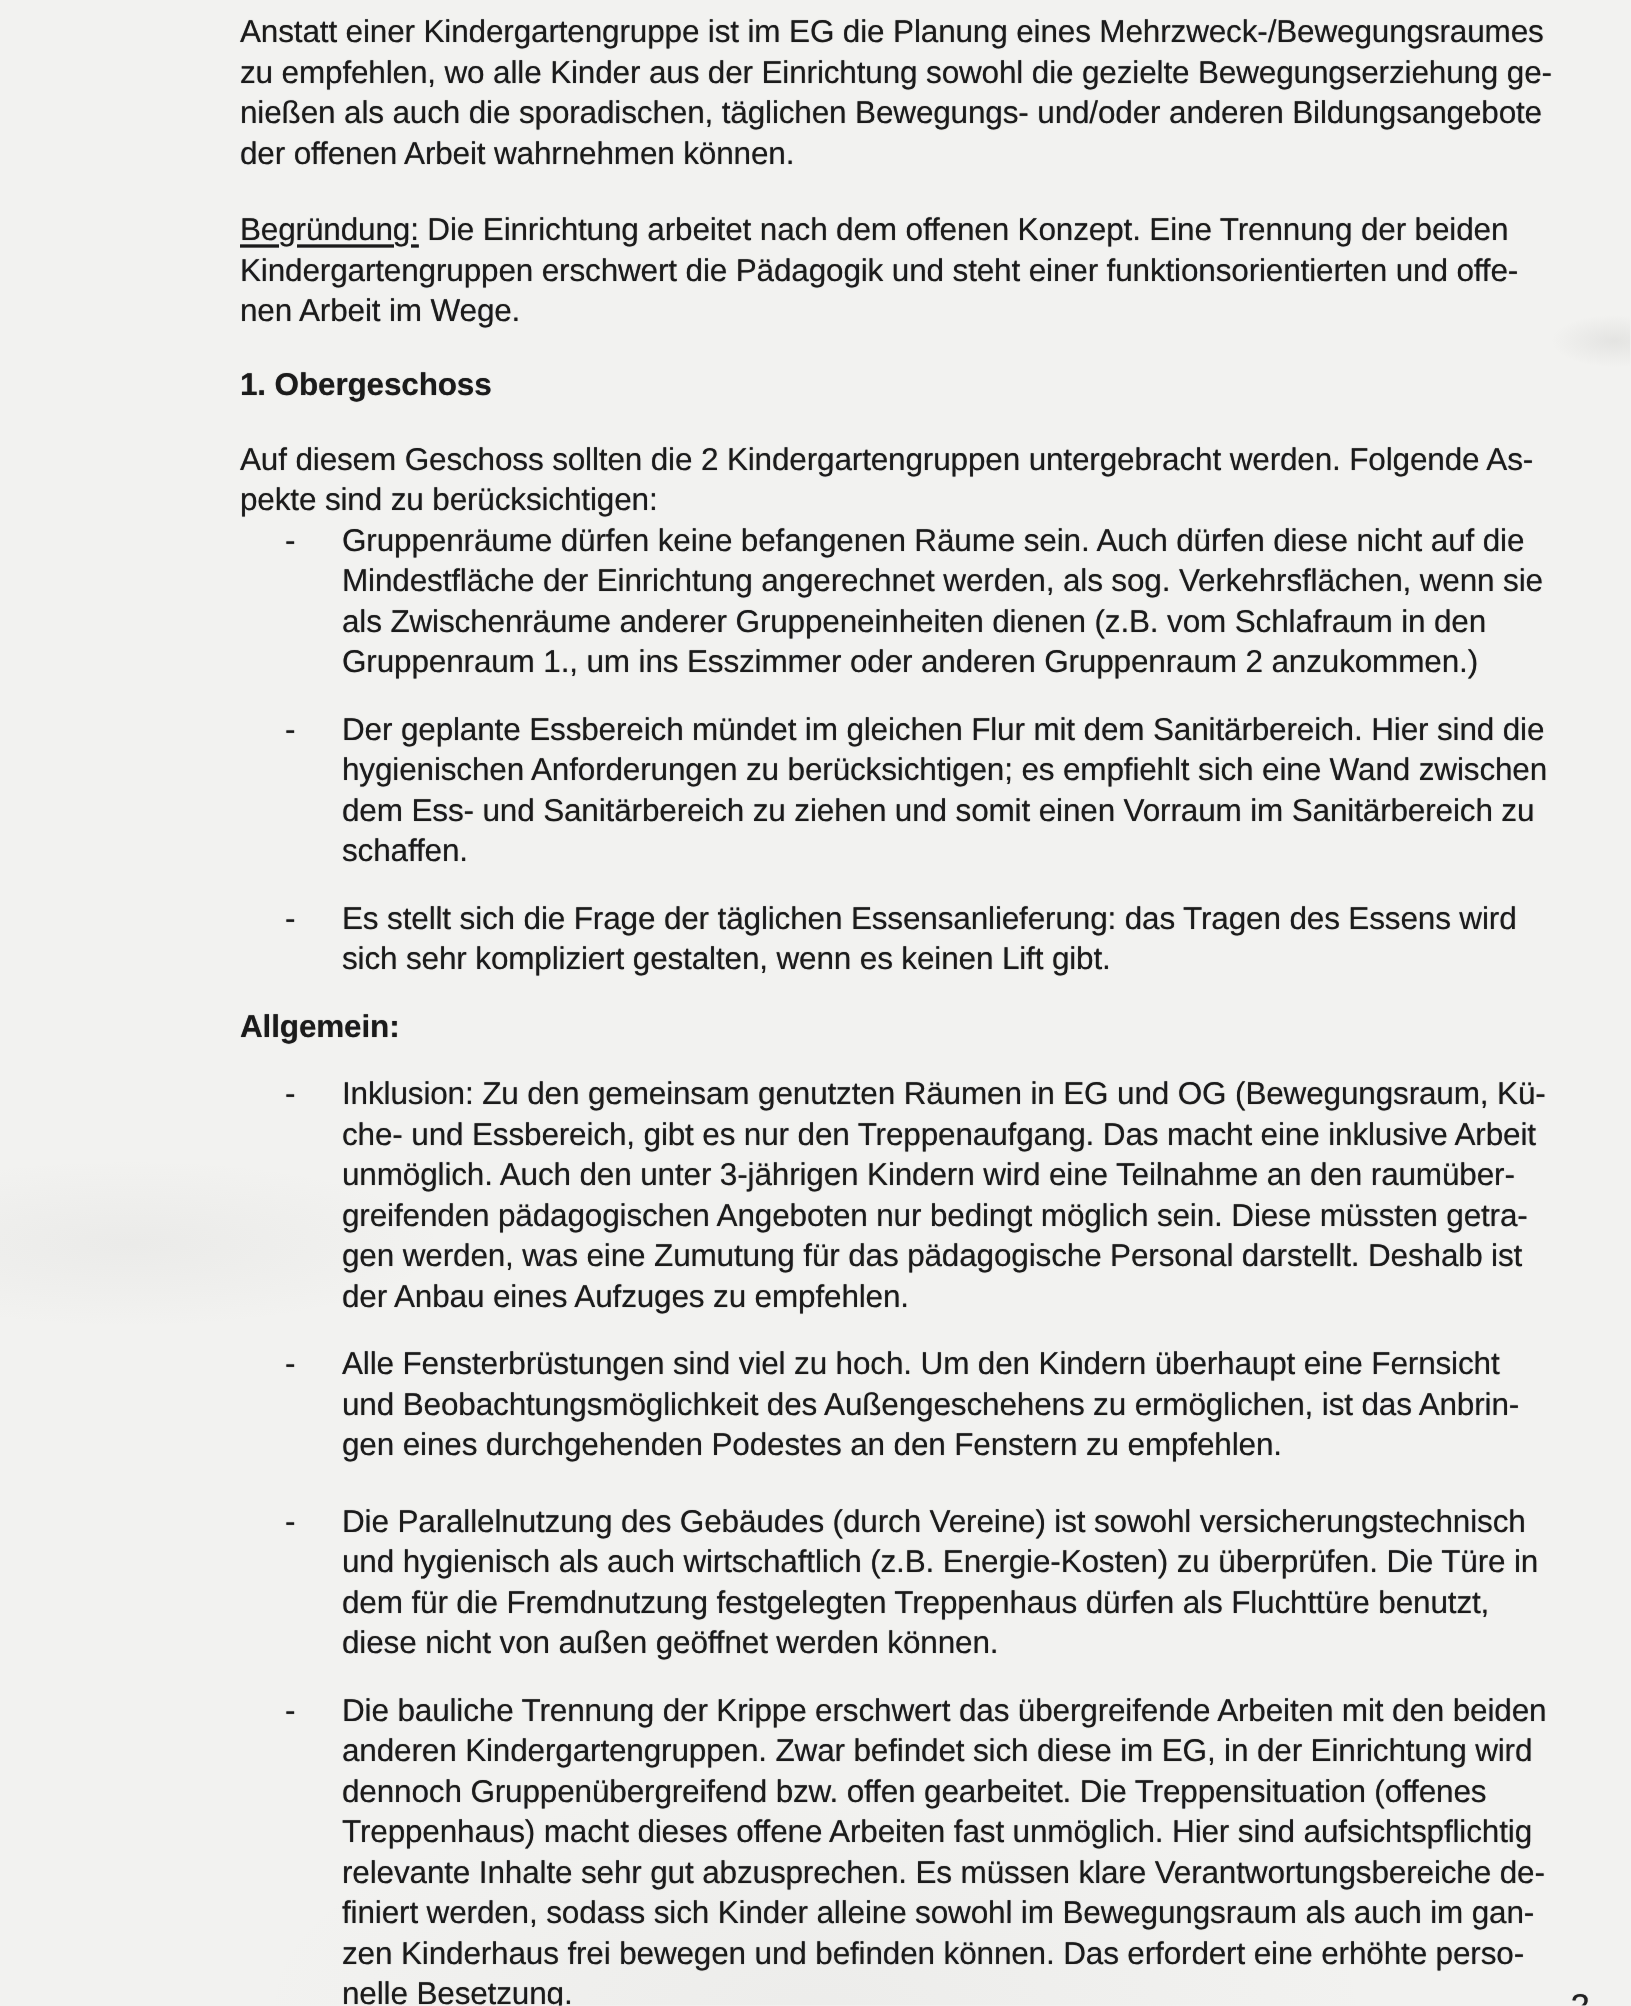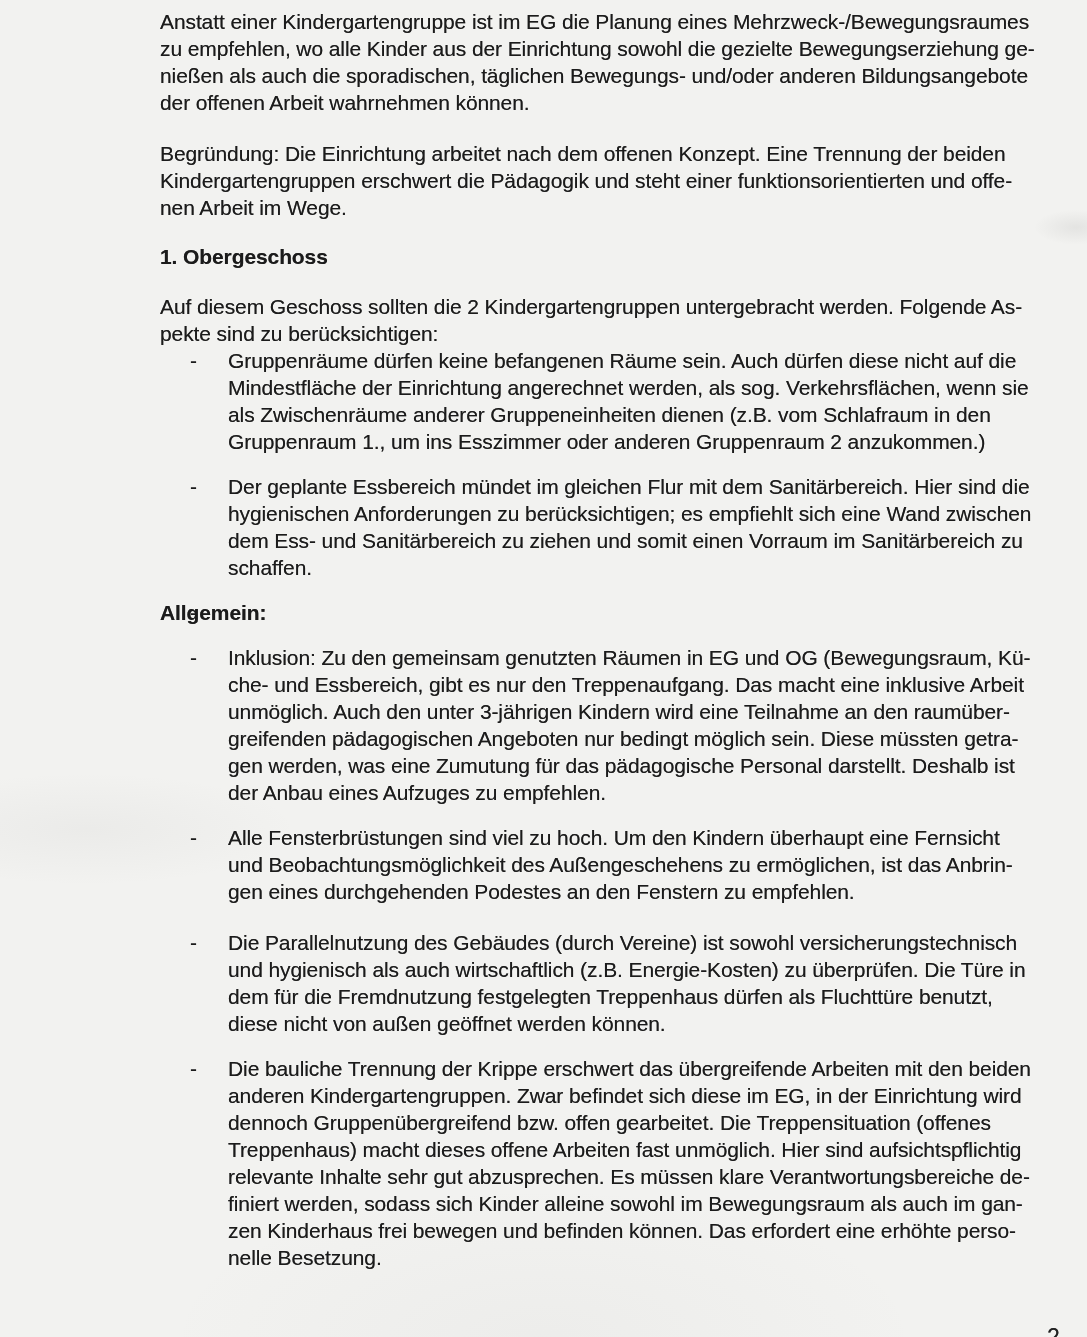--- a/index.html
+++ b/index.html
@@ -35,20 +35,21 @@
     text-shadow: 0 0 0.6px rgba(25,25,25,0.65);
   }
   .para {
     margin: 0;
     white-space: pre;
   }
   .p1 { margin-bottom: 24px; }
   .p2 { margin-bottom: 22px; }
   .p3 { margin-bottom: 0; }
   .underline {
+    text-decoration: underline;
     text-underline-offset: 3px;
     text-decoration-thickness: 1.5px;
   }
   .heading {
     font-weight: 700;
     margin: 0;
     white-space: pre;
   }
   .h-og { margin-bottom: 23px; }
   .h-allg { margin-bottom: 18px; }
@@ -108,21 +109,22 @@
 
     <ul class="bullets og-list">
       <li class="bullet"><span class="dash">-</span><span class="btext">Gruppenräume dürfen keine befangenen Räume sein. Auch dürfen diese nicht auf die
 Mindestfläche der Einrichtung angerechnet werden, als sog. Verkehrsflächen, wenn sie
 als Zwischenräume anderer Gruppeneinheiten dienen (z.B. vom Schlafraum in den
 Gruppenraum 1., um ins Esszimmer oder anderen Gruppenraum 2 anzukommen.)</span></li>
       <li class="bullet"><span class="dash">-</span><span class="btext">Der geplante Essbereich mündet im gleichen Flur mit dem Sanitärbereich. Hier sind die
 hygienischen Anforderungen zu berücksichtigen; es empfiehlt sich eine Wand zwischen
 dem Ess- und Sanitärbereich zu ziehen und somit einen Vorraum im Sanitärbereich zu
 schaffen.</span></li>
-      <li class="bullet"><span class="dash">-</span></li>
+      <li class="bullet"><span class="dash">-</span><span class="btext">Es stellt sich die Frage der täglichen Essensanlieferung: das Tragen des Essens wird
+sich sehr kompliziert gestalten, wenn es keinen Lift gibt.</span></li>
     </ul>
 
     <p class="heading h-allg">Allgemein:</p>
 
     <ul class="bullets">
       <li class="bullet"><span class="dash">-</span><span class="btext">Inklusion: Zu den gemeinsam genutzten Räumen in EG und OG (Bewegungsraum, Kü-
 che- und Essbereich, gibt es nur den Treppenaufgang. Das macht eine inklusive Arbeit
 unmöglich. Auch den unter 3-jährigen Kindern wird eine Teilnahme an den raumüber-
 greifenden pädagogischen Angeboten nur bedingt möglich sein. Diese müssten getra-
 gen werden, was eine Zumutung für das pädagogische Personal darstellt. Deshalb ist

